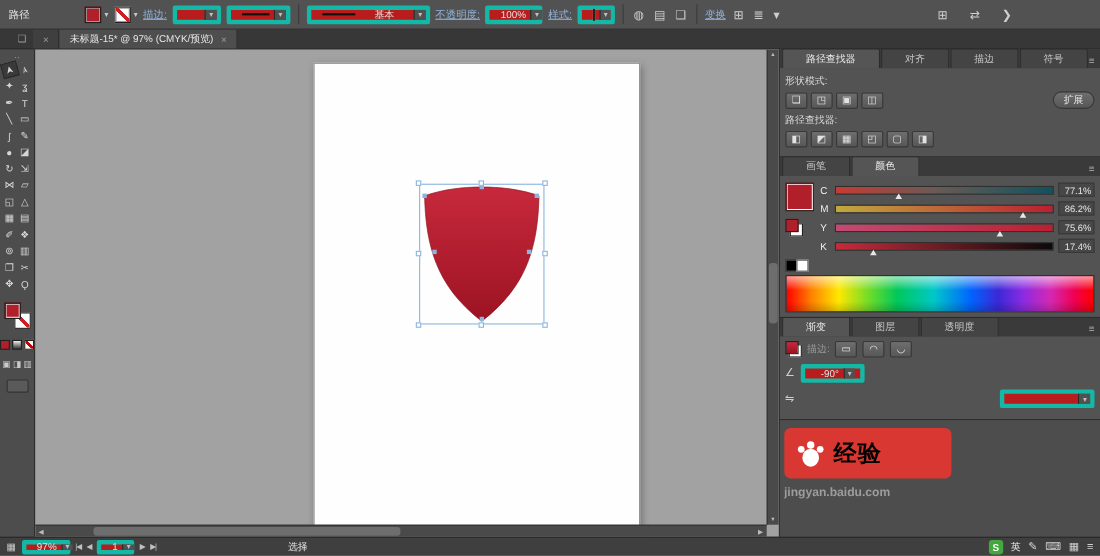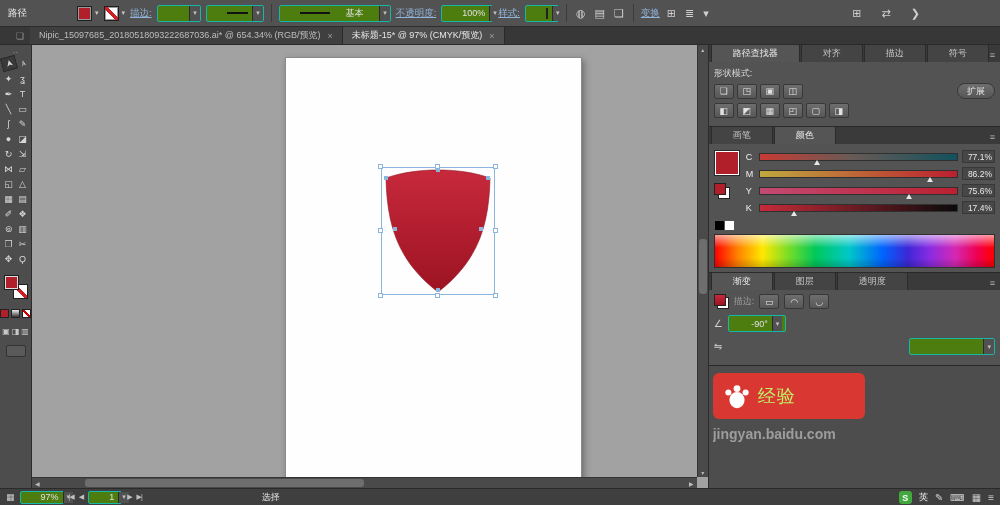--- a/index.html
+++ b/index.html
@@ -9,21 +9,21 @@
 
 
 .topbar{flex:0 0 27px;background:#525252;border-bottom:1px solid #2c2c2c;display:flex;align-items:center;gap:5px;padding:0 8px;font-size:9.5px}
 .ctx{width:64px;color:#e9e9e9}
 .sw{width:15px;height:15px;border:1px solid #1f1f1f;box-shadow:inset 0 0 0 1px #9a9a9a;display:inline-block}
 .sw.fill{background:var(--red,#b01f2a)}
 .sw.stroke{background:#fff;position:relative;overflow:hidden}
 .sw.stroke::after{content:"";position:absolute;inset:0;background:linear-gradient(45deg,transparent 42%,#cc2027 42%,#cc2027 58%,transparent 58%)}
 .mini-arr{font-size:7px;color:#c9c9c9;margin-left:-2px}
 .link{color:#8fb3d9;text-decoration:underline;cursor:pointer}
-.combo{display:inline-flex;align-items:center;height:17px;background:#4d7c0f;border:1px solid #14b8a6;border-radius:2px;padding-left:20px;gap:4px;color:#e0e0e0;font-size:9px;white-space:nowrap}
+.combo{display:inline-flex;align-items:center;height:17px;background:#b91c1c;border:4px solid #14b8a6;border-radius:2px;padding-left:10px;gap:4px;color:#e0e0e0;font-size:9px;white-space:nowrap}
 .combo .arr{font-size:7px;color:#c0c0c0;border-left:1px solid #2b2b2b;align-self:stretch;display:flex;align-items:center;padding:0 3px;background:#515151}
 .bline{display:inline-block;width:30px;height:2px;background:#121212}
 .w44{width:44px;justify-content:space-between}.w58{width:58px;justify-content:space-between}
 .w112{width:112px;justify-content:space-between}.w52{width:52px;justify-content:space-between}
 .w34{width:34px;justify-content:space-between}.w86{width:86px;justify-content:space-between}.w56{width:58px;justify-content:center}
 .minisw{width:11px;height:11px;background:#e6e6e6;border:1px solid #222}
 .tbicon{color:#cfcfcf;font-size:11px;padding:0 2px}
 .vsep{width:1px;height:18px;background:#3b3b3b;margin:0 2px}
 .tb-right{margin-left:auto;display:flex;gap:16px;align-items:center;padding-right:70px}
 
@@ -114,22 +114,22 @@
 .glabel{color:#dcdcdc}
 .glabel.dim{color:#9b9b9b}
 .minigsw{position:relative;width:15px;height:15px}
 .minigsw::before{content:"";position:absolute;left:0;top:0;width:10px;height:10px;background:linear-gradient(180deg,var(--shtop,#c7293c),var(--shbot,#9c1322));border:1px solid #222;z-index:2}
 .minigsw::after{content:"";position:absolute;right:0;bottom:0;width:10px;height:10px;background:#fff;border:1px solid #222}
 .angleic{color:#cfcfcf;font-size:10px}
 .mlauto{margin-left:auto}
 
 .wm-body{flex:1;background:#4d4d4d;padding:7px 4px 0;overflow:hidden}
 .wmbox{width:152px;height:46px;background:var(--baidu,#d93732);border-radius:6px;display:flex;align-items:center;gap:7px;padding:0 10px}
-.wmbrand{color:#bef264;font-size:18px;font-weight:normal;letter-spacing:1px}
-.wmurl{margin-top:7px;color:#9d9d9d;font-size:14px;font-weight:bold;white-space:nowrap;overflow:hidden}
+.wmbrand{color:#000000;font-size:21px;font-weight:bold;letter-spacing:1px}
+.wmurl{margin-top:7px;color:#9d9d9d;font-size:11px;font-weight:bold;white-space:nowrap;overflow:hidden}
 
 
 .statusbar{flex:0 0 17px;background:#3f3f3f;border-top:1px solid #2a2a2a;display:flex;align-items:center;gap:5px;padding:0 6px;font-size:9px;position:relative}
 .sic{color:#c9c9c9;font-size:9px}
 .combo.zoom{width:44px;height:13px;justify-content:space-between}
 .combo.page{width:34px;height:13px;justify-content:space-between}
 .nav{color:#c0c0c0;font-size:7px;letter-spacing:-1px}
 .stool{margin-left:115px;color:#e0e0e0}
 .ime{position:absolute;right:6px;top:2px;display:flex;align-items:center;gap:7px}
 .sgicon{width:13px;height:13px;border-radius:3px;background:#43a83e;color:#fff;font-weight:bold;font-size:9px;display:flex;align-items:center;justify-content:center}
@@ -184,21 +184,20 @@
     <span class="tb-right">
       <span class="tbicon">⊞</span>
       <span class="tbicon">⇄</span>
       <span class="tbicon">❯</span>
     </span>
   </div>
 
   <div class="tabbar">
     <span class="lead">❏</span>
     <span class="dtab">
-      <span>Nipic_15097685_20180518093222687036.ai* @ 654.34% (RGB/预览)</span>
       <span class="close">×</span>
     </span>
     <span class="dtab active">
       <span>未标题-15* @ 97% (CMYK/预览)</span>
       <span class="close">×</span>
     </span>
   </div>
 
   <div class="main">
 
@@ -305,20 +304,21 @@
         </div>
         <div class="pbody">
           <div class="plabel">形状模式:</div>
           <div class="btnrow">
             <span class="ibtn">❏</span>
             <span class="ibtn">◳</span>
             <span class="ibtn">▣</span>
             <span class="ibtn">◫</span>
             <span class="xbtn">扩展</span>
           </div>
+          <div class="plabel">路径查找器:</div>
           <div class="btnrow">
             <span class="ibtn">◧</span>
             <span class="ibtn">◩</span>
             <span class="ibtn">▦</span>
             <span class="ibtn">◰</span>
             <span class="ibtn">▢</span>
             <span class="ibtn">◨</span>
           </div>
         </div>
       </div>

